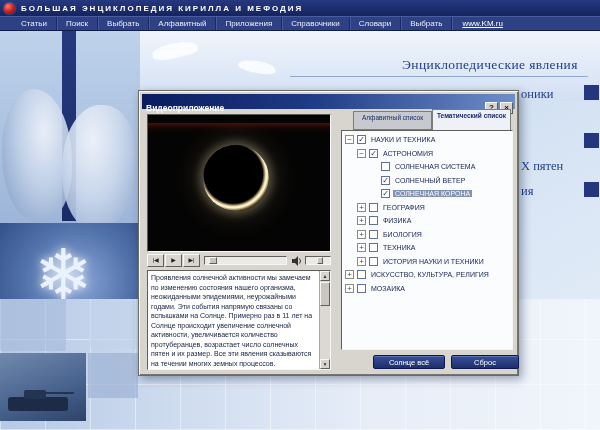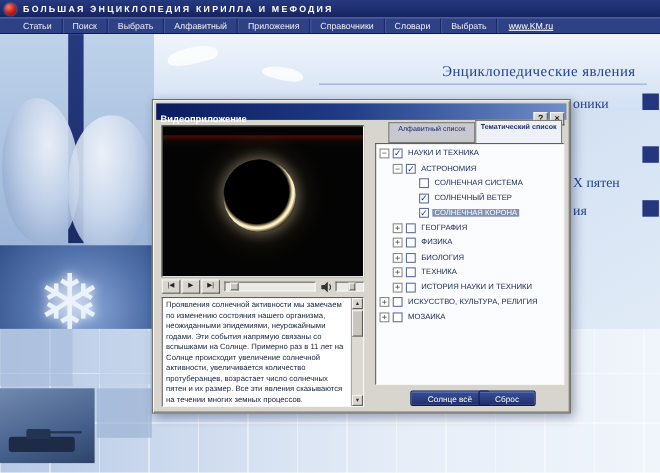--- a/index.html
+++ b/index.html
@@ -130,21 +130,21 @@
   .checkbox{flex:none;width:9px;height:9px;border:1px solid #5f6f9f;background:#fff;color:#1a2a6b;
     font-size:8px;line-height:8px;text-align:center;margin-right:3px}
   .tree-label{font-size:7px;color:#14214f;padding:0 2px}
   .tree-row.selected .tree-label{background:#8391b5;color:#fff}
 
   .dlg-btn{position:absolute;height:14px;background:linear-gradient(180deg,#3a4f96,#1e2f6e);
     color:#fff;font-size:7.5px;border:1px solid #0c1850;border-radius:2px;
     display:flex;align-items:center;justify-content:center;cursor:default;
     box-shadow:inset 0 1px 0 #5a74b8}
   .btn-select-all{left:234px;top:264px;width:72px}
-  .btn-reset{left:296px;top:264px;width:52px}
+  .btn-reset{left:312px;top:264px;width:68px}
 </style>
 </head>
 <body>
 
 <div class="screen">
 
   <div class="titlebar">
     <span class="app-logo"></span>
     <span class="app-title">БОЛЬШАЯ ЭНЦИКЛОПЕДИЯ КИРИЛЛА И МЕФОДИЯ</span>
   </div>

